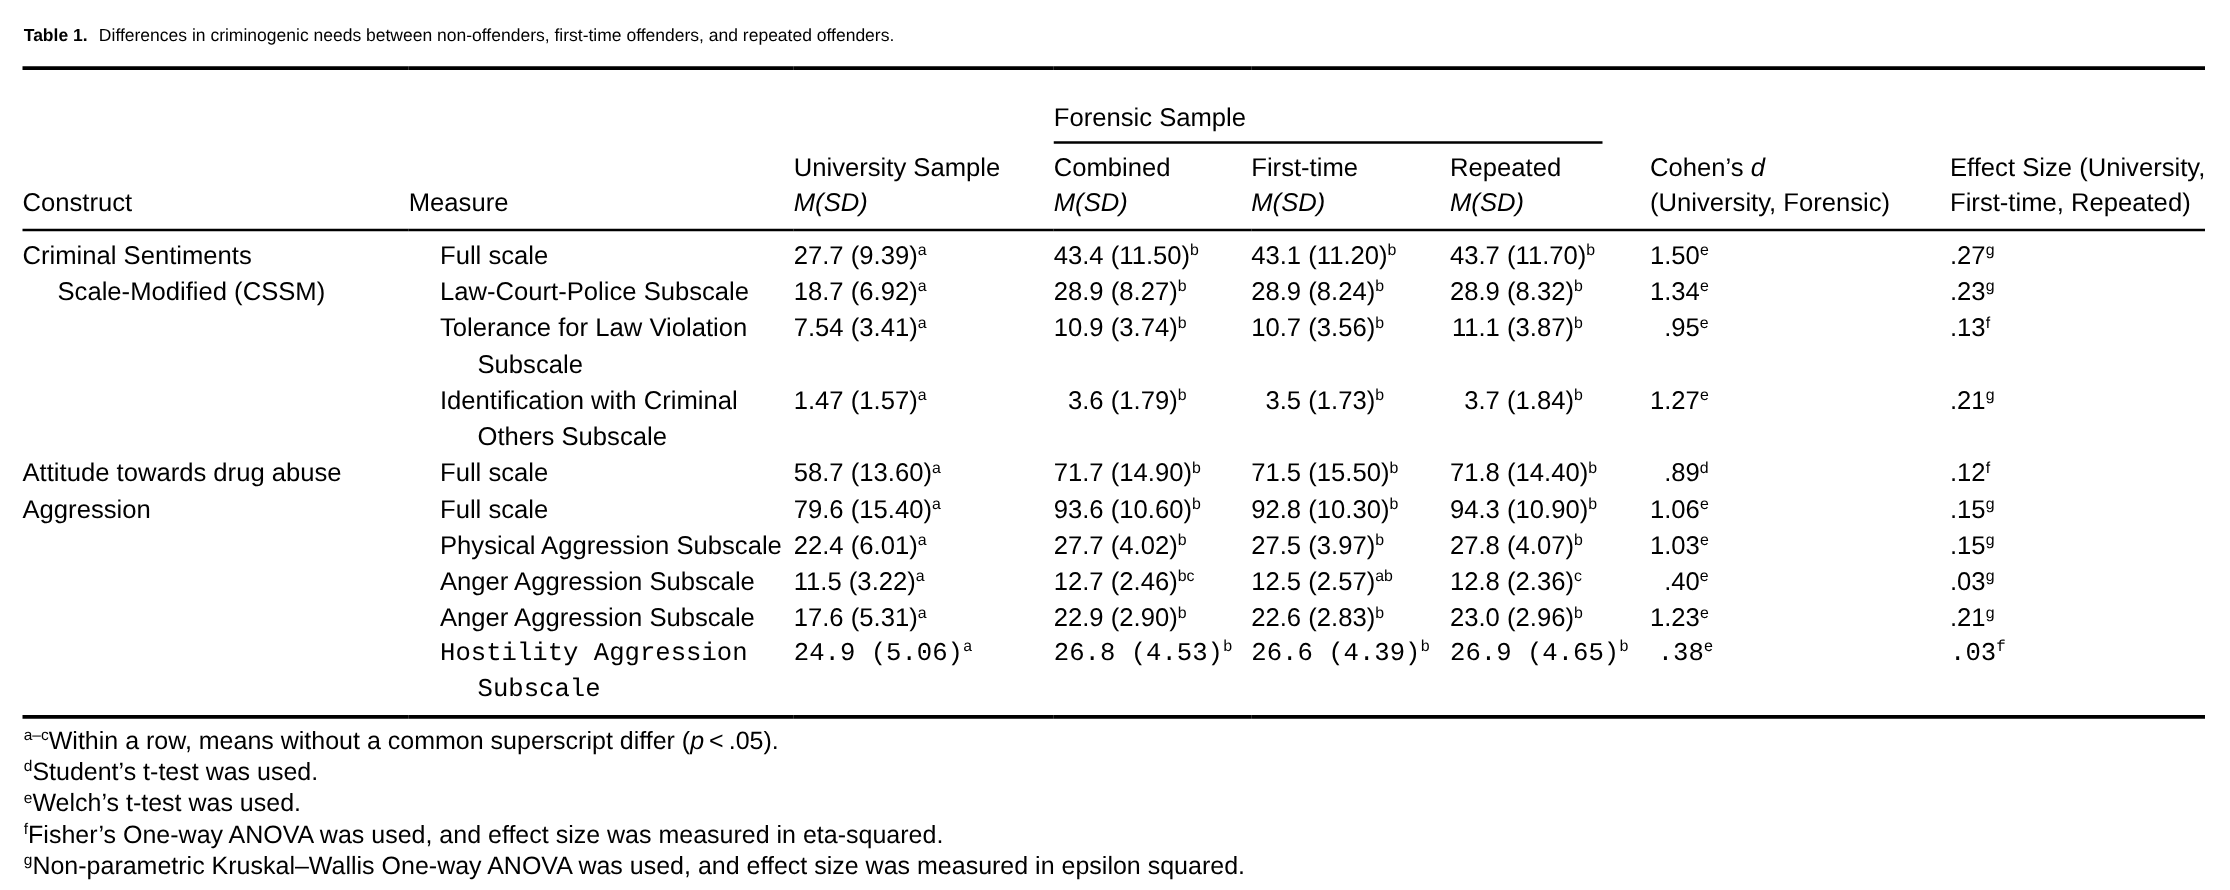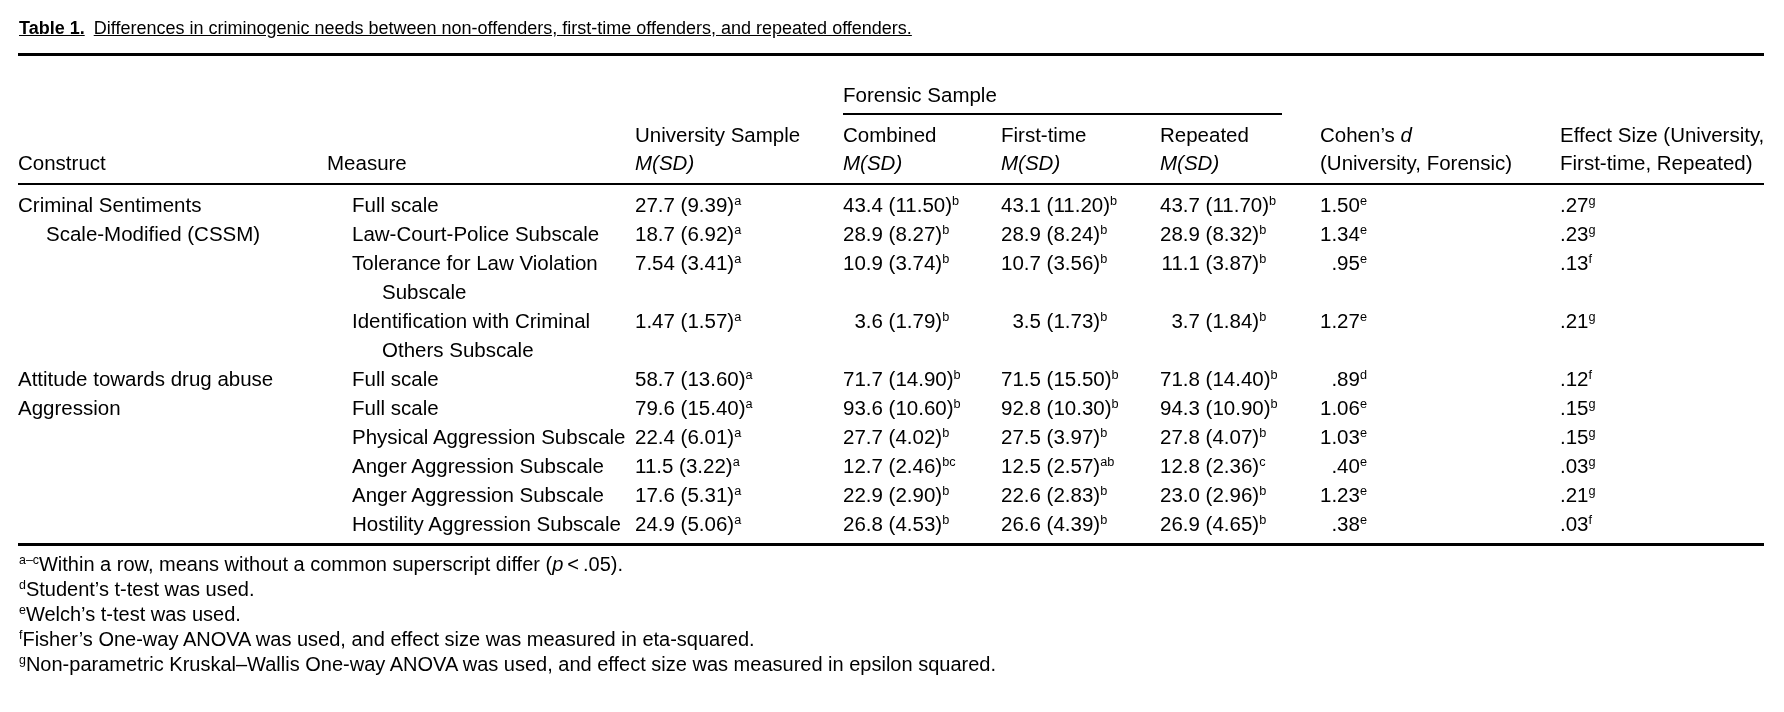--- a/index.html
+++ b/index.html
@@ -8,25 +8,24 @@
     width: 1784px; height: 712px;
     background: #ffffff;
     color: #000000;
     font-family: "Liberation Sans", sans-serif;
     overflow: hidden;
   }
   .page { padding: 12px 18px 0 18px; }
 
   
   .title {
-    font-size: 18px;
+    font-size: 14px;
     line-height: 28px;
     margin: 2px 0 11px 1px;
     white-space: nowrap;
-    text-decoration: underline;
   }
   .title .tlabel { font-weight: bold; margin-right: 9px; }
 
   
   table.main {
     border-collapse: collapse;
     table-layout: fixed;
     width: 1746px;
     border-top: 3px solid #000;
     border-bottom: 3px solid #000;
@@ -55,21 +54,21 @@
     vertical-align: bottom;
     padding: 6px 0 6px 0;
     border-bottom: 2px solid #000;
     line-height: 28px;
   }
   .msd { font-style: italic; }
 
   
   tbody td { line-height: 29px; }
   tbody tr:first-child td { padding-top: 5px; }
-  tbody tr:last-child td { padding-bottom: 5px; }
+  tbody tr:last-child td { padding-bottom: 5px; font-family: Liberation Mono, monospace; }
   td.indent { padding-left: 28px; }
   .hang { padding-left: 30px; text-indent: -30px; white-space: normal; margin-left: 25px; }
   .mean { display: inline-block; min-width: 3.5ch; text-align: right; }
   sup {
     font-size: 0.62em;
     vertical-align: baseline;
     position: relative;
     top: -0.55em;
     line-height: 0;
   }

